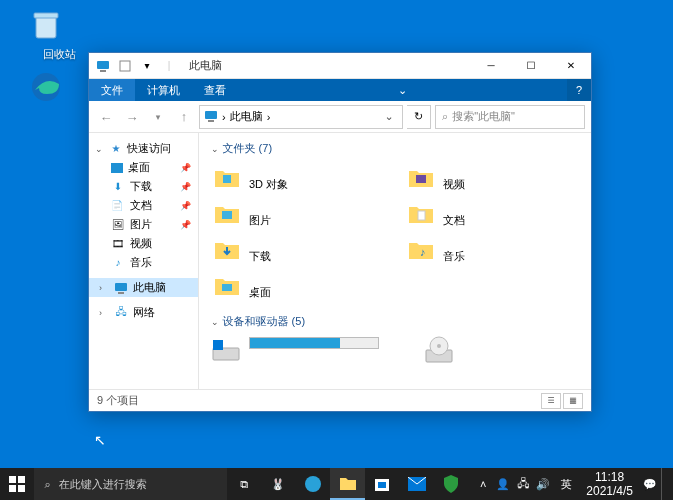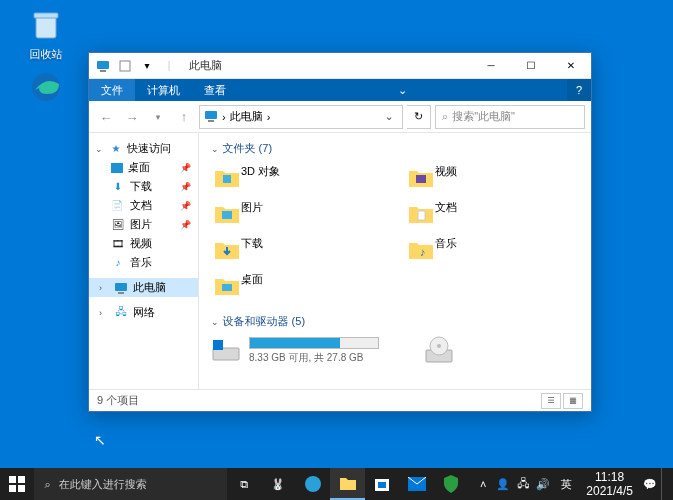--- a/index.html
+++ b/index.html
@@ -1,20 +1,20 @@
 <!DOCTYPE html>
 <html><head>
 <meta charset="utf-8">
 <style>
 * { margin: 0; padding: 0; box-sizing: border-box; font-family: "Microsoft YaHei", "Segoe UI", sans-serif; }
 body { width: 673px; height: 500px; background: #0078d7; overflow: hidden; position: relative; }
 
 .desktop-icon { position: absolute; width: 60px; text-align: center; color: #fff; font-size: 11px; cursor: pointer; }
 .desktop-icon .ico { width: 38px; height: 38px; margin: 0 auto 3px; display: flex; align-items: center; justify-content: center; }
-.desktop-icon .lbl { text-shadow: 0 1px 2px rgba(0,0,0,.5); }
+.desktop-icon .lbl { text-shadow: 0 1px 2px rgba(0,0,0,.5); text-align: right; }
 
 .explorer { position: absolute; left: 88px; top: 52px; width: 504px; height: 360px; background: #fff; border: 1px solid #3a76b5; box-shadow: 0 4px 20px rgba(0,0,0,.3); display: flex; flex-direction: column; }
 
 .titlebar { height: 26px; display: flex; align-items: center; background: #fff; border-bottom: 1px solid #e5e5e5; }
 .tb-icons { display: flex; align-items: center; padding: 0 4px; gap: 2px; }
 .tb-icon { width: 20px; height: 20px; display: flex; align-items: center; justify-content: center; font-size: 10px; }
 .tb-title { font-size: 11px; padding-left: 6px; color: #333; flex: 1; }
 .win-ctrl { display: flex; }
 .win-btn { width: 40px; height: 26px; display: flex; align-items: center; justify-content: center; font-size: 10px; cursor: pointer; }
 
@@ -37,21 +37,21 @@
 .sb-caret { width: 10px; font-size: 9px; color: #555; }
 .sb-item { display: flex; align-items: center; padding: 2px 6px 2px 22px; gap: 5px; cursor: pointer; }
 .sb-item.sel { background: #cce8ff; }
 .sb-item .pin { margin-left: auto; color: #888; font-size: 9px; }
 .sb-ico { width: 14px; height: 14px; display: inline-flex; align-items: center; justify-content: center; font-size: 10px; }
 
 .content { flex: 1; padding: 8px 12px; overflow-y: auto; font-size: 11px; }
 .section-hdr { display: flex; align-items: center; gap: 4px; color: #1a4e8a; margin-bottom: 6px; cursor: pointer; }
 .section-hdr .caret { font-size: 9px; color: #555; }
 .folder-grid { display: grid; grid-template-columns: 1fr 1fr; gap: 4px 20px; margin-bottom: 12px; }
-.folder-item { display: flex; align-items: flex-start; gap: 0; padding: 2px; cursor: pointer; }
+.folder-item { display: flex; align-items: flex-end; gap: 8px; padding: 2px; cursor: pointer; }
 .folder-ico { width: 28px; height: 28px; display: flex; align-items: center; justify-content: center; }
 .folder-svg { width: 26px; height: 22px; }
 
 .drive-row { display: flex; gap: 20px; }
 .drive-item { display: flex; align-items: flex-start; gap: 8px; cursor: pointer; width: 200px; }
 .drive-ico { width: 30px; height: 30px; display: flex; align-items: center; justify-content: center; }
 .drive-info { flex: 1; }
 .drive-bar { width: 130px; height: 12px; border: 1px solid #bcbcbc; margin: 2px 0; background: #eee; position: relative; }
 .drive-fill { height: 100%; background: #26a0da; }
 .drive-sub { font-size: 10px; color: #666; }
@@ -288,21 +288,20 @@
           <div class="drive-ico">
               <svg width="30" height="24">
                 <rect x="2" y="10" width="26" height="12" fill="#d8d8d8" stroke="#aaa" rx="1"></rect>
                 <rect x="2" y="2" width="10" height="10" fill="#0078d7"></rect>
               </svg>
             </div>
           <div class="drive-info">
             <div class="drive-bar">
                 <div class="drive-fill" style="width:70%"></div>
               </div>
-            <div class="drive-sub">8.33 GB 可用, 共 27.8 GB</div>
           </div>
         </div>
         <div class="drive-item" style="width:160px">
           <div class="drive-ico">
               <svg width="30" height="28">
                 <rect x="2" y="14" width="26" height="12" fill="#d8d8d8" stroke="#aaa" rx="1"></rect>
                 <circle cx="15" cy="10" r="9" fill="#eee" stroke="#bbb"></circle>
                 <circle cx="15" cy="10" r="2" fill="#bbb"></circle>
               </svg>
             </div>

